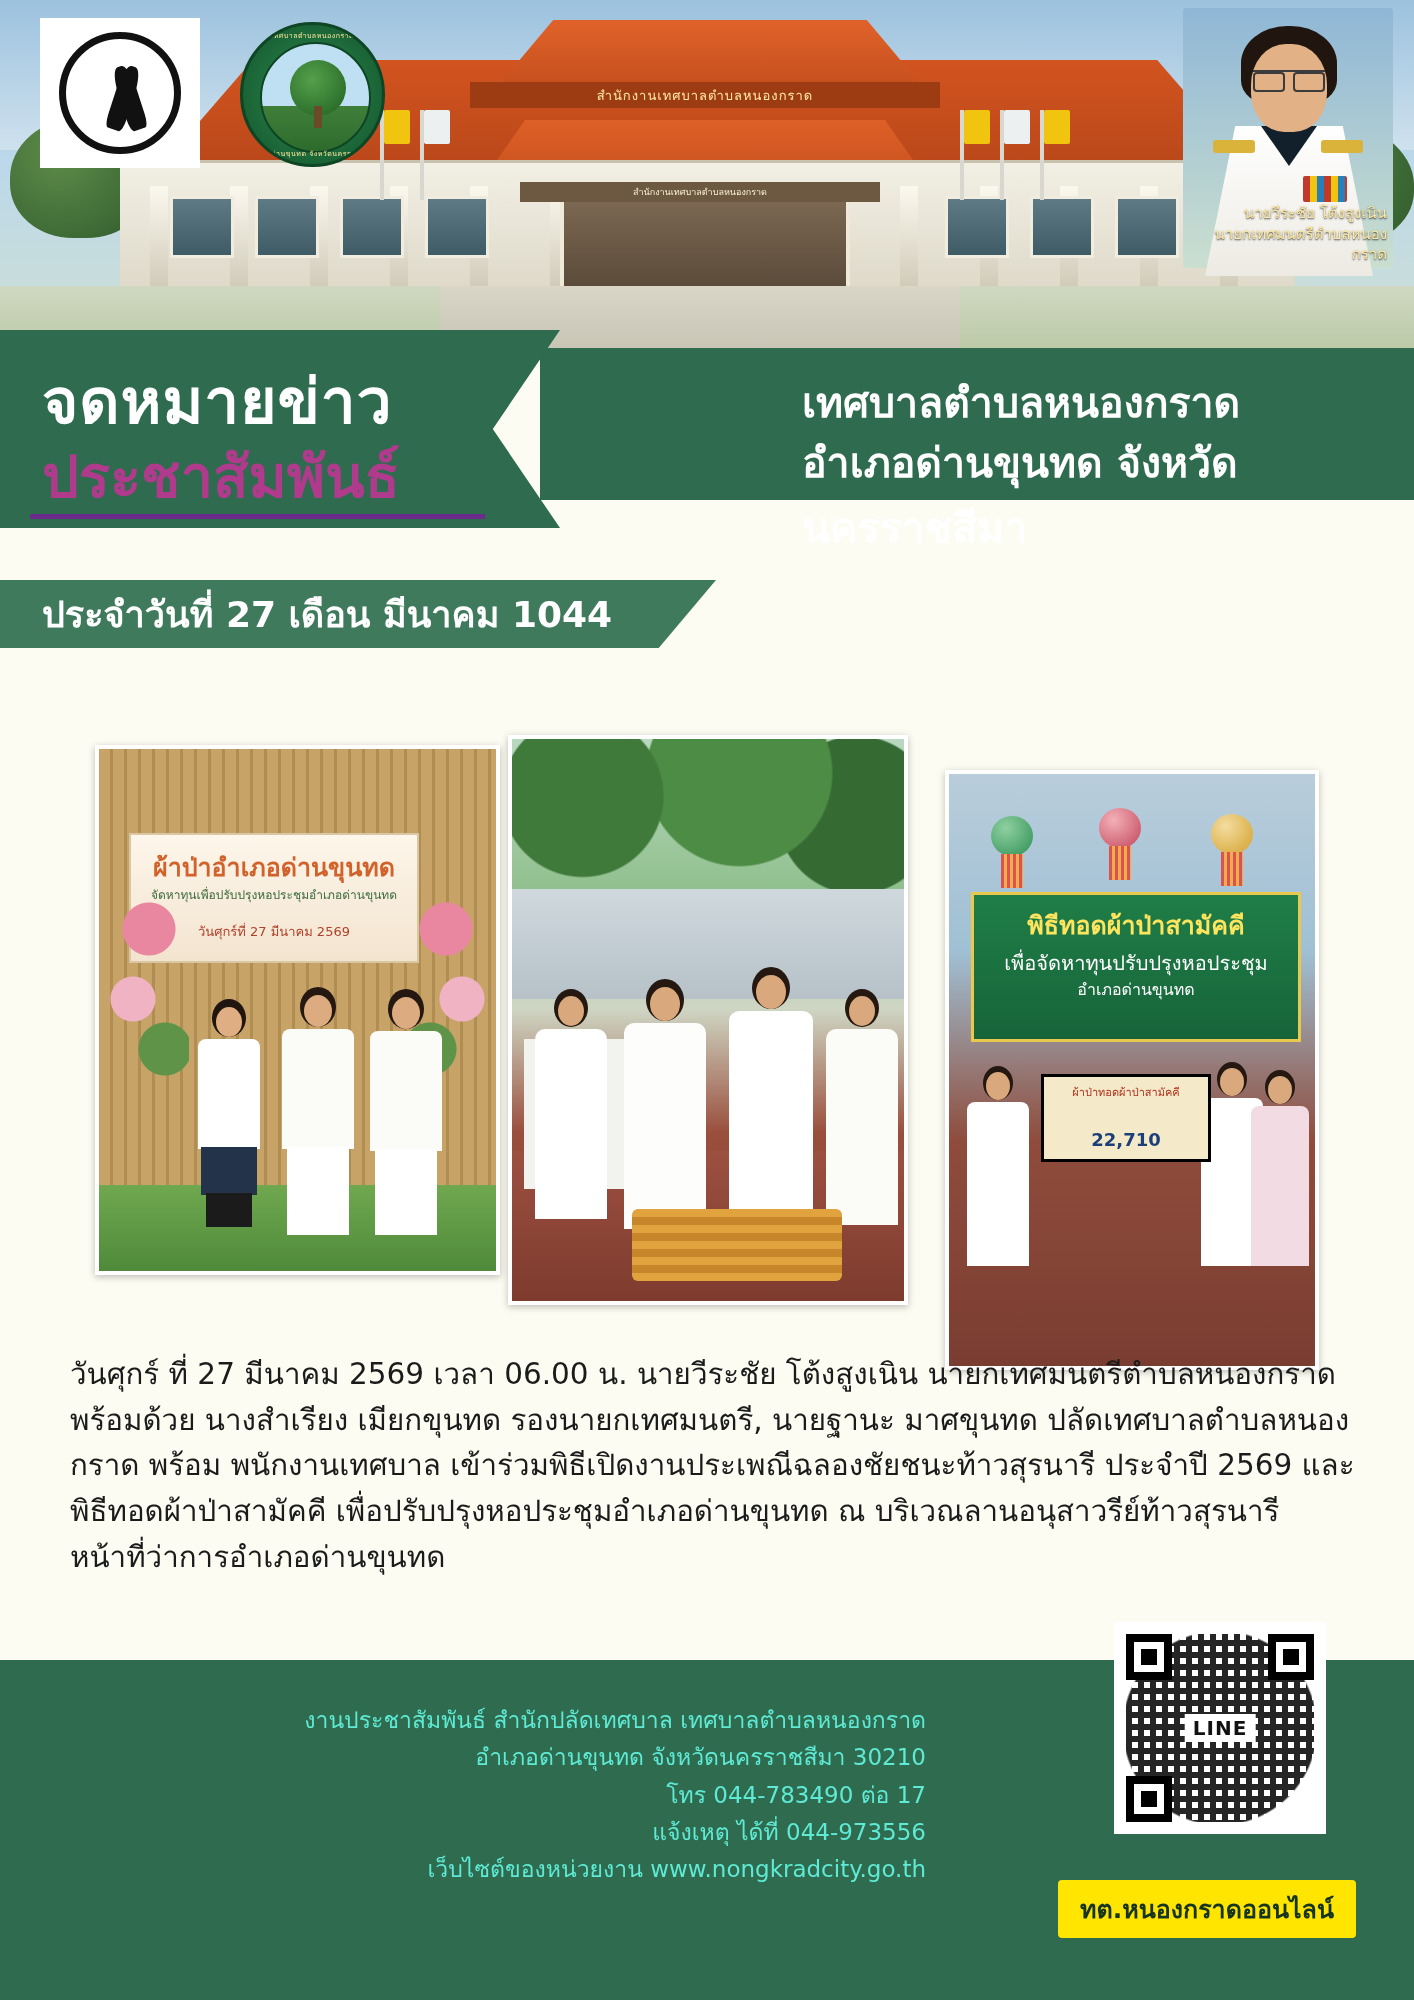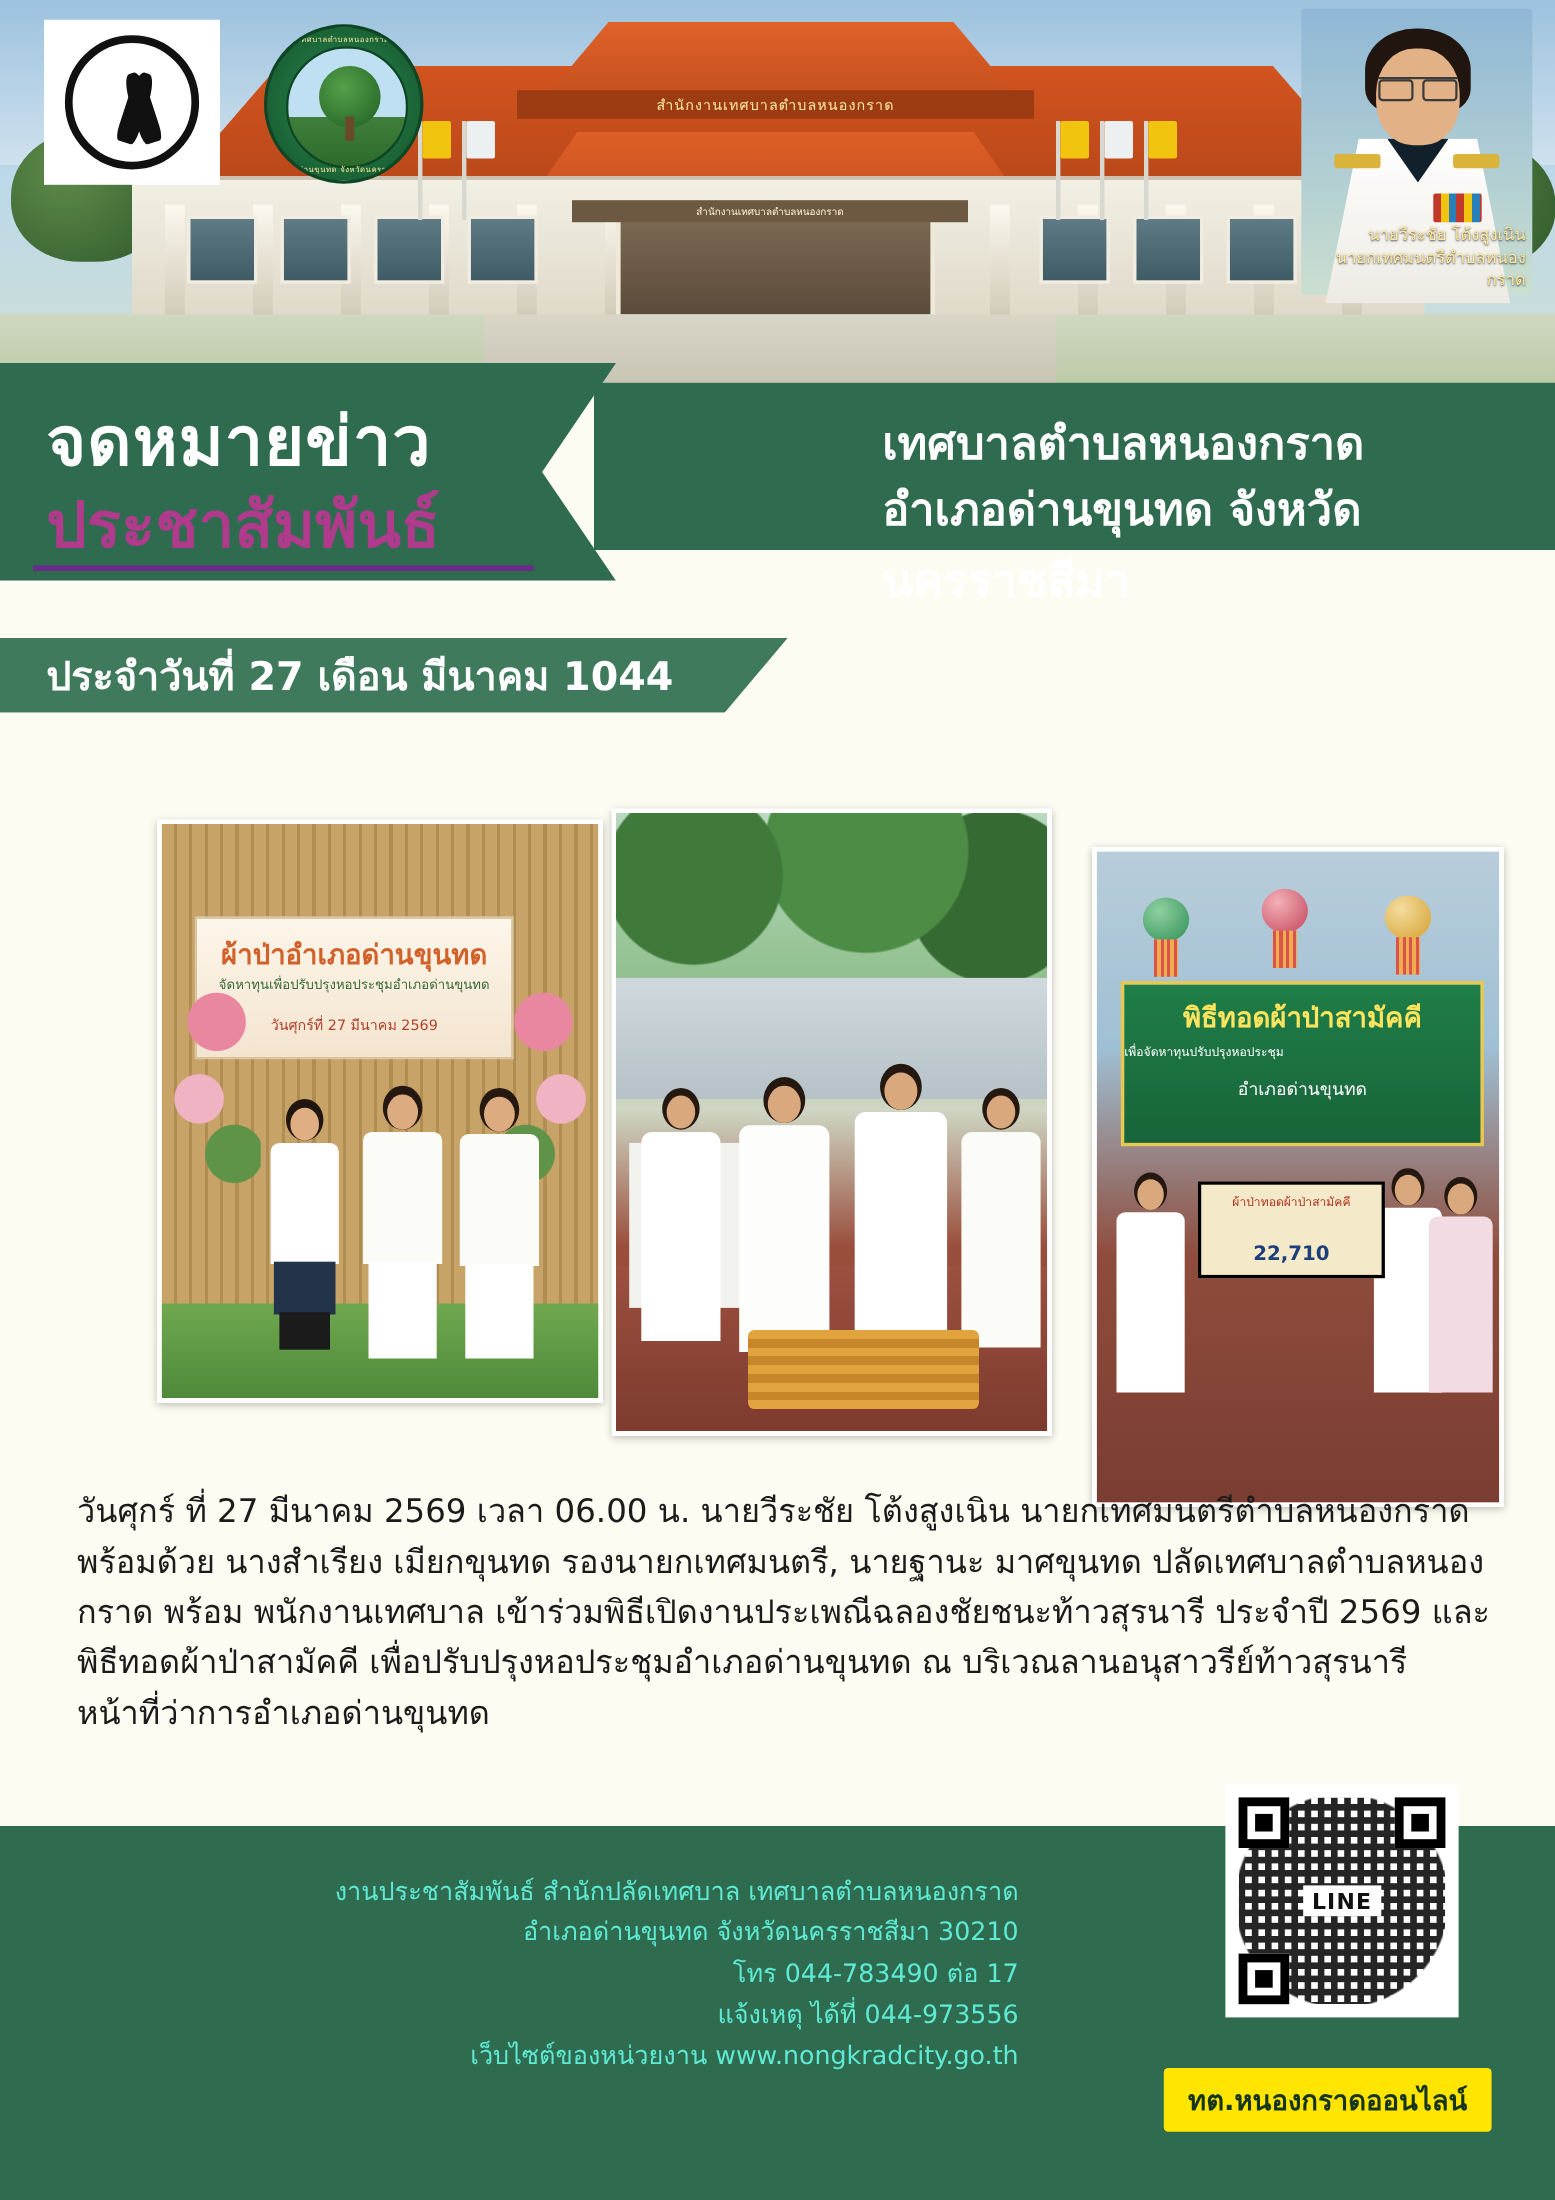--- a/index.html
+++ b/index.html
@@ -244,21 +244,20 @@
     color:#ffffff; font-size:36px; font-weight:bold; padding-left:42px;
   }
 
   
   .photos {
     position:absolute; left:0; top:735px; width:1414px; height:600px;
   }
   .ph {
     position:absolute; border:4px solid #ffffff; box-shadow:0 2px 7px rgba(0,0,0,.25);
     overflow:hidden;
-    margin-left:48px;
   }
   .ph1 { left:95px; top:10px; width:405px; height:530px; }
   .ph2 { left:508px; top:0px;  width:400px; height:570px; }
   .ph3 { left:945px; top:35px; width:374px; height:600px; }
 
   
   .p1-bamboo {
     position:absolute; inset:0;
     background: repeating-linear-gradient(90deg,#c8a368 0 11px,#b08d53 11px 14px);
   }
@@ -292,21 +291,21 @@
   .p2-floor { position:absolute; left:0; bottom:0; width:100%; height:150px; background:linear-gradient(#9c5040,#7d3b2e); }
   .p2-cloth { position:absolute; left:120px; bottom:20px; width:210px; height:72px;
      background: repeating-linear-gradient(180deg,#e0a33e 0 8px,#c8862a 8px 16px); border-radius:6px; }
   .p2-table { position:absolute; left:12px; top:300px; width:110px; height:150px; background:#f2f2ee; }
 
   
   .p3-bg { position:absolute; inset:0; background: linear-gradient(#b9cddb 0%, #9fc0d4 30%, #8f4c3c 62%, #7a3d31 100%); }
   .p3-banner { position:absolute; left:22px; top:118px; width:330px; height:150px;
      background: linear-gradient(#1f7e47,#17643a); border:3px solid #e8c94d; }
   .p3-b1 { position:absolute; left:0; right:0; top:10px; text-align:center; color:#ffe45e; font-size:25px; font-weight:bold; }
-  .p3-b2 { position:absolute; left:0; right:0; top:52px; text-align:left; color:#ffffff; font-size:11px; }
+  .p3-b2 { position:absolute; left:0; right:0; top:52px; text-align:center; color:#ffffff; font-size:20px; }
   .p3-b3 { position:absolute; left:0; right:0; top:82px; text-align:center; color:#ffffff; font-size:16px; }
   .p3-lantern { position:absolute; width:42px; height:40px; border-radius:50%; }
   .p3-tassel { position:absolute; width:22px; height:34px;
      background: repeating-linear-gradient(90deg,#d9534f 0 3px, #f0ad4e 3px 6px); }
   .p3-sign { position:absolute; left:92px; top:300px; width:170px; height:88px;
      background:#f4e9c8; border:3px solid #000000; }
   .p3-sign-t { position:absolute; left:0; right:0; top:6px; text-align:center; color:#b0311d; font-size:11px; }
   .p3-amount { position:absolute; left:0; right:0; bottom:9px; text-align:center; color:#1c3f7a; font-size:18px; font-weight:bold; }
 
   

